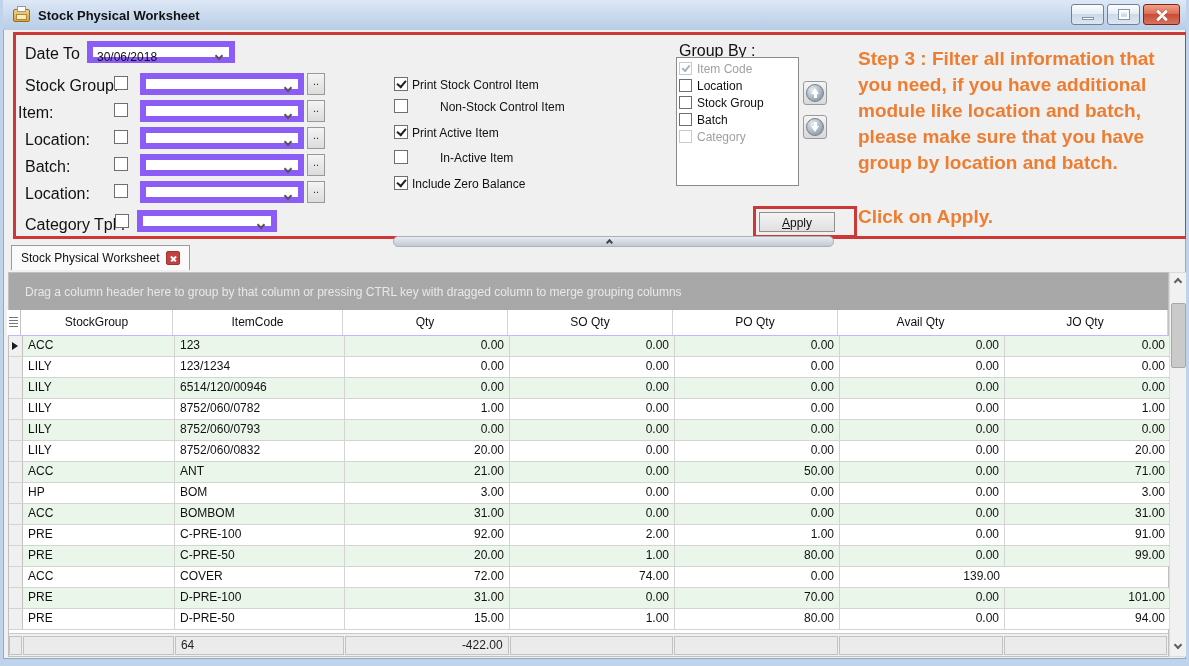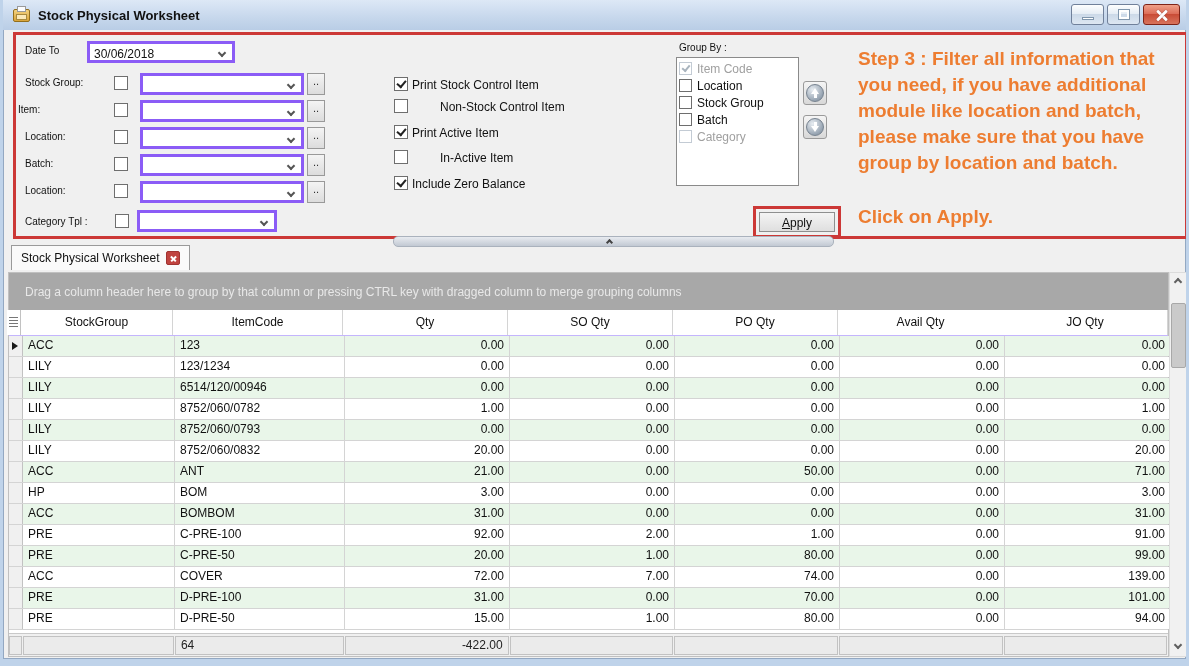--- a/index.html
+++ b/index.html
@@ -30,22 +30,22 @@
   .glyph-max { position:absolute; left:11px; top:5px; width:10px; height:9px; border:2px solid #fff;
     outline:1px solid #8096ad; background:transparent; }
   .glyph-x { position:absolute; left:0; top:0; width:100%; height:100%; }
   .glyph-x::before, .glyph-x::after { content:""; position:absolute; left:11px; top:9px; width:14px; height:3px;
     background:#fff; border-radius:1px; box-shadow:0 0 1px #7e2418; }
   .glyph-x::before { transform:rotate(45deg); }
   .glyph-x::after  { transform:rotate(-45deg); }
   
   #filter-panel { position:absolute; left:10px; top:32px; width:1175px; height:207px;
     border:3px solid #cc3836; background:#f0f0f0; }
-  .lbl { position:absolute; font-size:10px; color:#111; white-space:nowrap;text-align:center; }
-  .combo { position:absolute; height:22px; background:#fff; border:3px solid #8b5cf6; font-size:12px;
+  .lbl { position:absolute; font-size:16px; color:#111; white-space:nowrap;text-align:center; }
+  .combo { position:absolute; height:22px; background:#fff; border:6px solid #8b5cf6; font-size:12px;
     line-height:20px; color:#111; padding-left:4px; }
   .combo .chev { position:absolute; right:7px; top:6px; width:6px; height:6px;
     border-right:2px solid #555; border-bottom:2px solid #555; transform:rotate(45deg); }
   .cb { position:absolute; width:14px; height:14px; background:#fff; border:1px solid #6e6e6e; }
   .cb.checked::after { content:""; position:absolute; left:2px; top:2px; width:7px; height:4px;
     border-left:2px solid #222; border-bottom:2px solid #222; transform:rotate(-50deg); }
   .dots { position:absolute; width:18px; height:22px; font-size:11px; line-height:10px; color:#333;
     background:linear-gradient(#f4f4f4,#dcdcdc); border:1px solid #999; cursor:pointer; padding:0 0 6px 0; }
   .opt-label { position:absolute; font-size:12px; color:#111; white-space:nowrap; }
   #groupby-list { position:absolute; left:660px; top:22px; width:123px; height:129px; background:#fff;
@@ -61,21 +61,21 @@
   .updown { position:absolute; left:787px; width:24px; height:24px; border:1px solid #9a9a9a; border-radius:3px;
     background:linear-gradient(#f5f5f5,#d8d8d8); cursor:pointer; }
   .circ { width:18px; height:18px; border-radius:50%; margin:2px auto; position:relative;
     background:radial-gradient(circle at 35% 30%, #e8edf2, #97a4b2 70%, #7d8a98); border:1px solid #76828f; }
   .circ.up::after { content:""; position:absolute; left:4px; top:3px; width:0; height:0;
     border-left:4px solid transparent; border-right:4px solid transparent; border-bottom:6px solid #fff; }
   .circ.up::before { content:""; position:absolute; left:7px; top:8px; width:3px; height:5px; background:#fff; }
   .circ.down::after { content:""; position:absolute; left:4px; bottom:3px; width:0; height:0;
     border-left:4px solid transparent; border-right:4px solid transparent; border-top:6px solid #fff; }
   .circ.down::before { content:""; position:absolute; left:7px; bottom:8px; width:3px; height:5px; background:#fff; }
-  #apply-box { position:absolute; left:737px; top:171px; width:88px; height:32px; border:3px solid #cc3836;
+  #apply-box { position:absolute; left:737px; top:171px; width:104px; height:32px; border:3px solid #cc3836;
     background:transparent; }
   #apply-btn { position:absolute; left:3px; top:3px; width:76px; height:20px; font-size:12px; color:#111;
     background:linear-gradient(#f4f4f4,#dfdfdf); border:1px solid #8e8f8f; cursor:pointer;
     text-align:center; line-height:18px; }
   #apply-btn .mn { text-decoration:underline; }
   .step-note { position:absolute; left:842px; top:11px; width:340px; white-space:pre-line;
     font-size:19px; font-weight:bold; color:#ed7d31; line-height:26px; }
   .click-note { position:absolute; left:842px; top:171px; font-size:19px; font-weight:bold; color:#ed7d31; }
   
   #splitter { position:absolute; left:390px; top:236px; width:441px; height:11px; z-index:6;
@@ -389,21 +389,20 @@
           <div class="cell c3 r">1.00</div>
           <div class="cell c4 r">80.00</div>
           <div class="cell c5 r">0.00</div>
           <div class="cell c6 r">99.00</div>
         </div>
         <div class="row">
           <div class="cell ind"></div>
           <div class="cell c0 l">ACC</div>
           <div class="cell c1 l">COVER</div>
           <div class="cell c2 r">72.00</div>
-          <div class="cell c3 r">7.00</div>
           <div class="cell c4 r">74.00</div>
           <div class="cell c5 r">0.00</div>
           <div class="cell c6 r">139.00</div>
         </div>
         <div class="row green">
           <div class="cell ind"></div>
           <div class="cell c0 l">PRE</div>
           <div class="cell c1 l">D-PRE-100</div>
           <div class="cell c2 r">31.00</div>
           <div class="cell c3 r">0.00</div>

